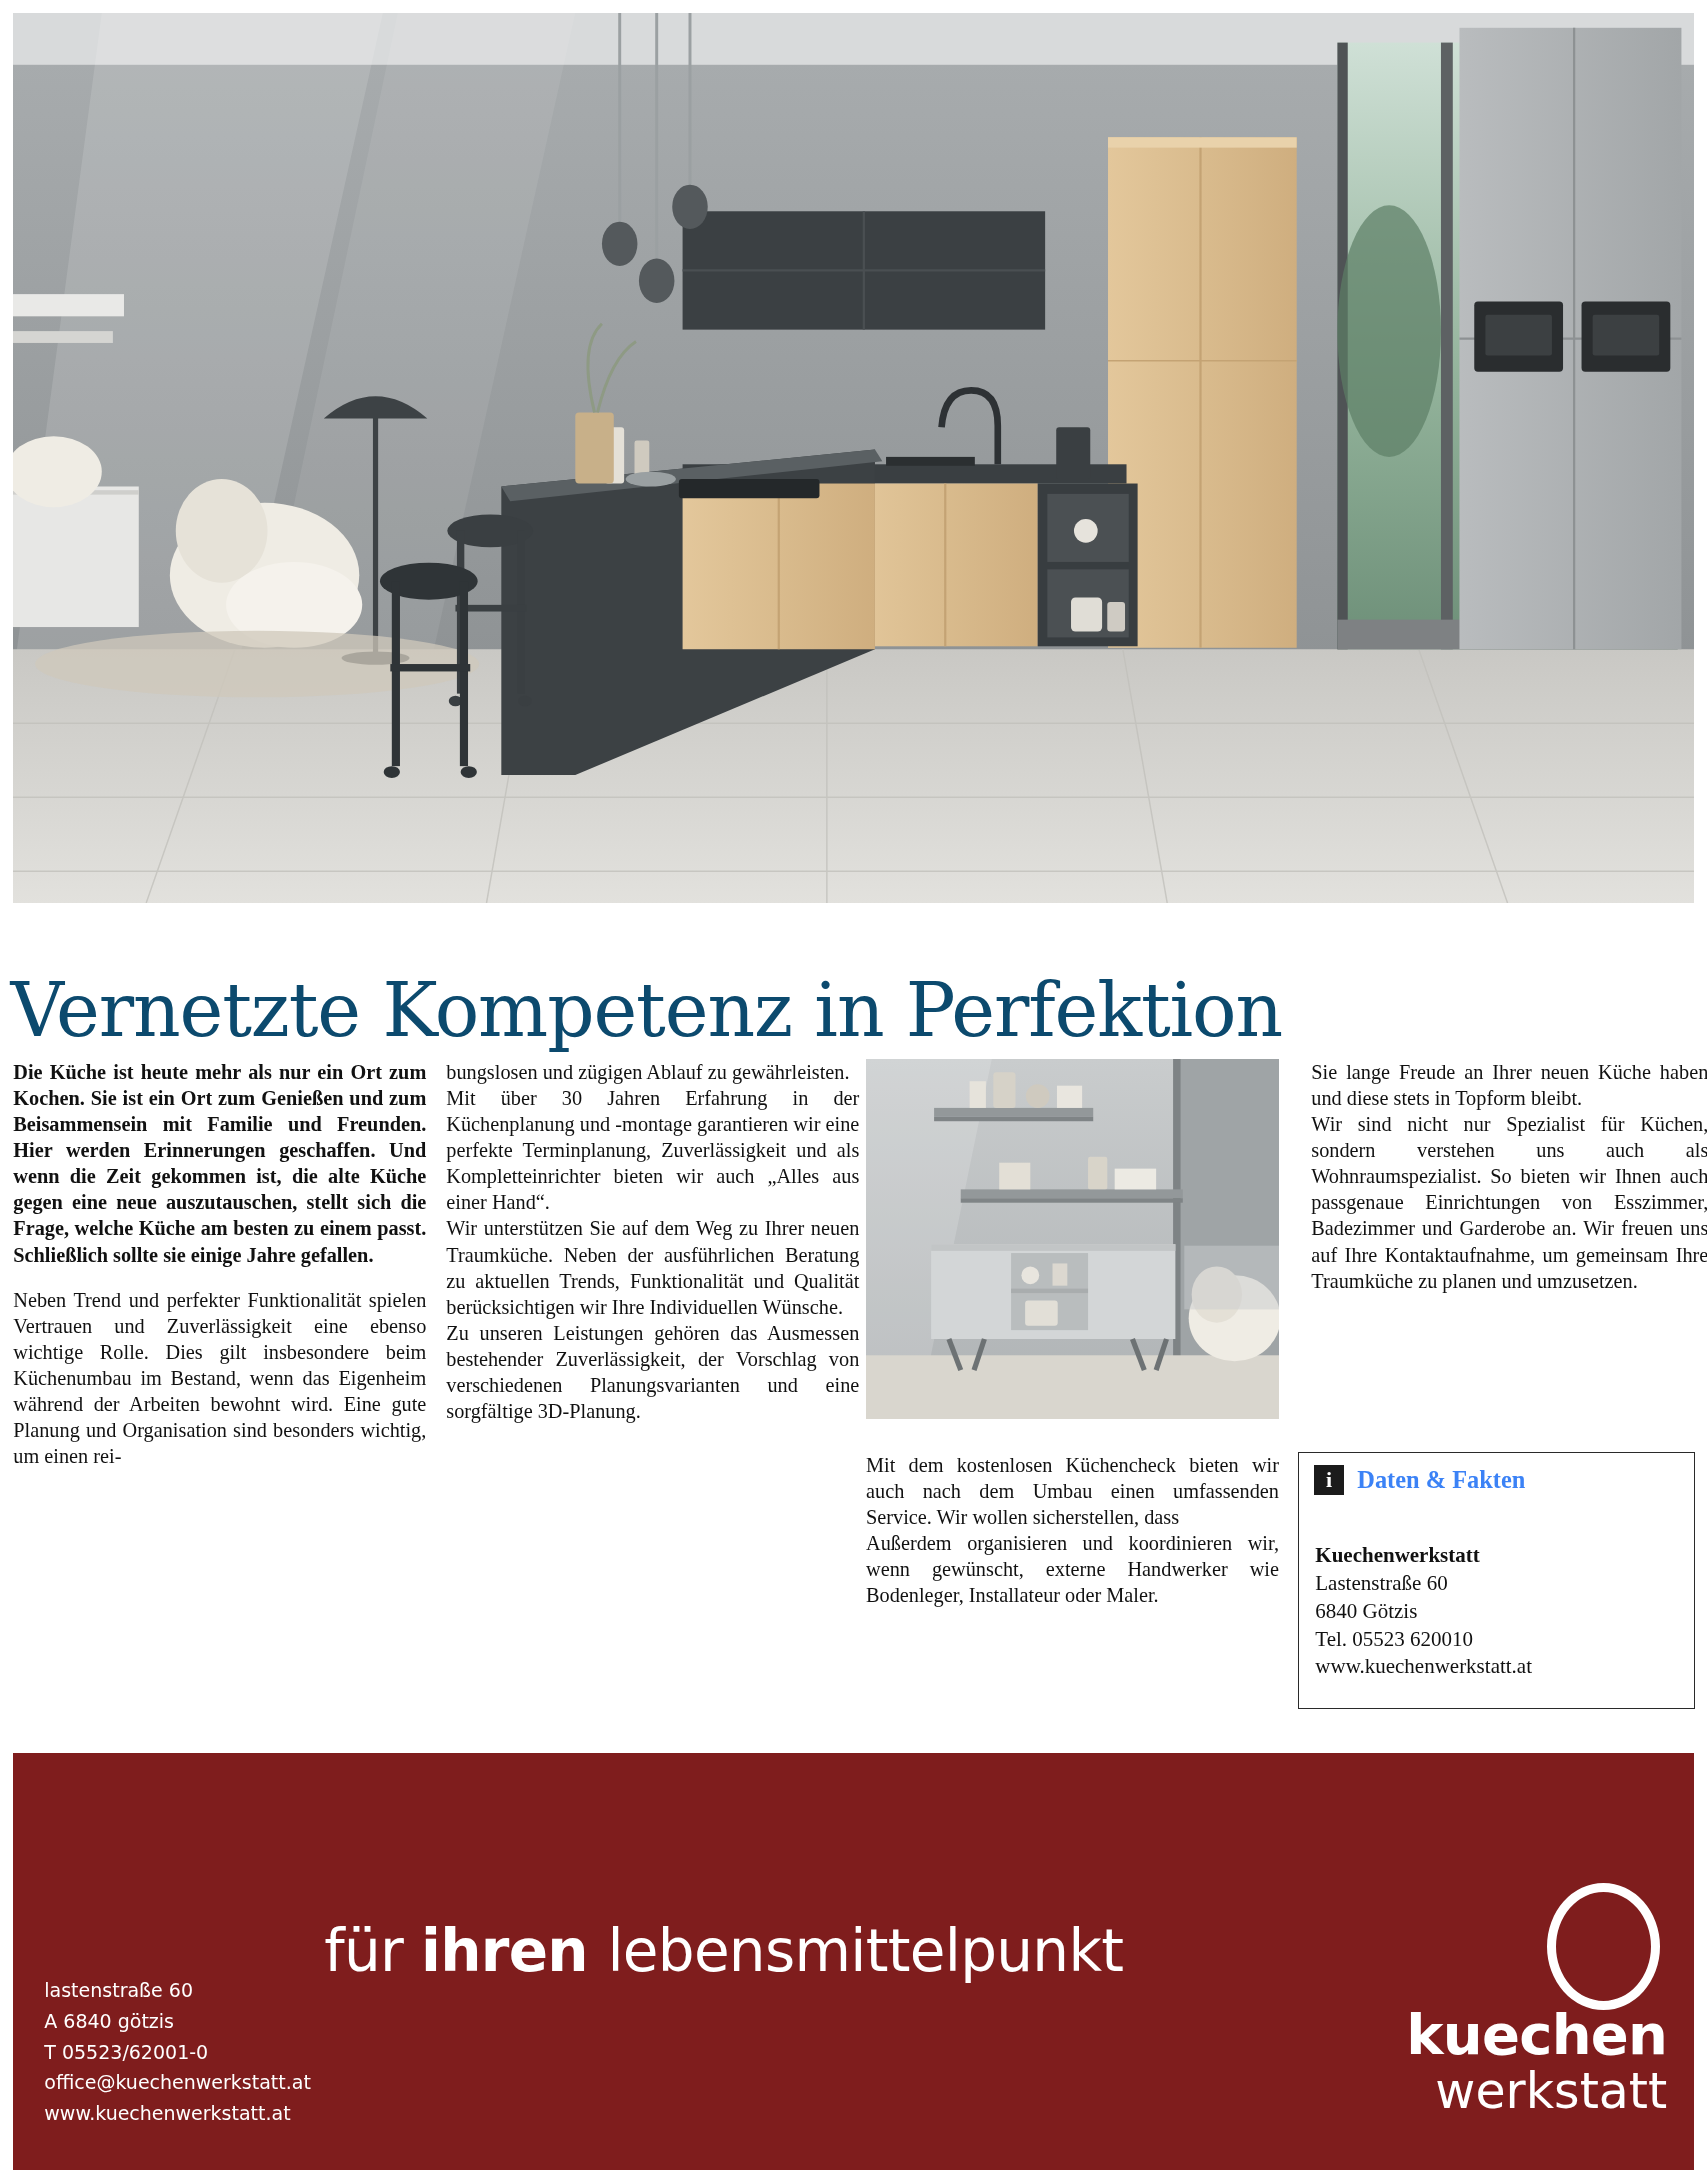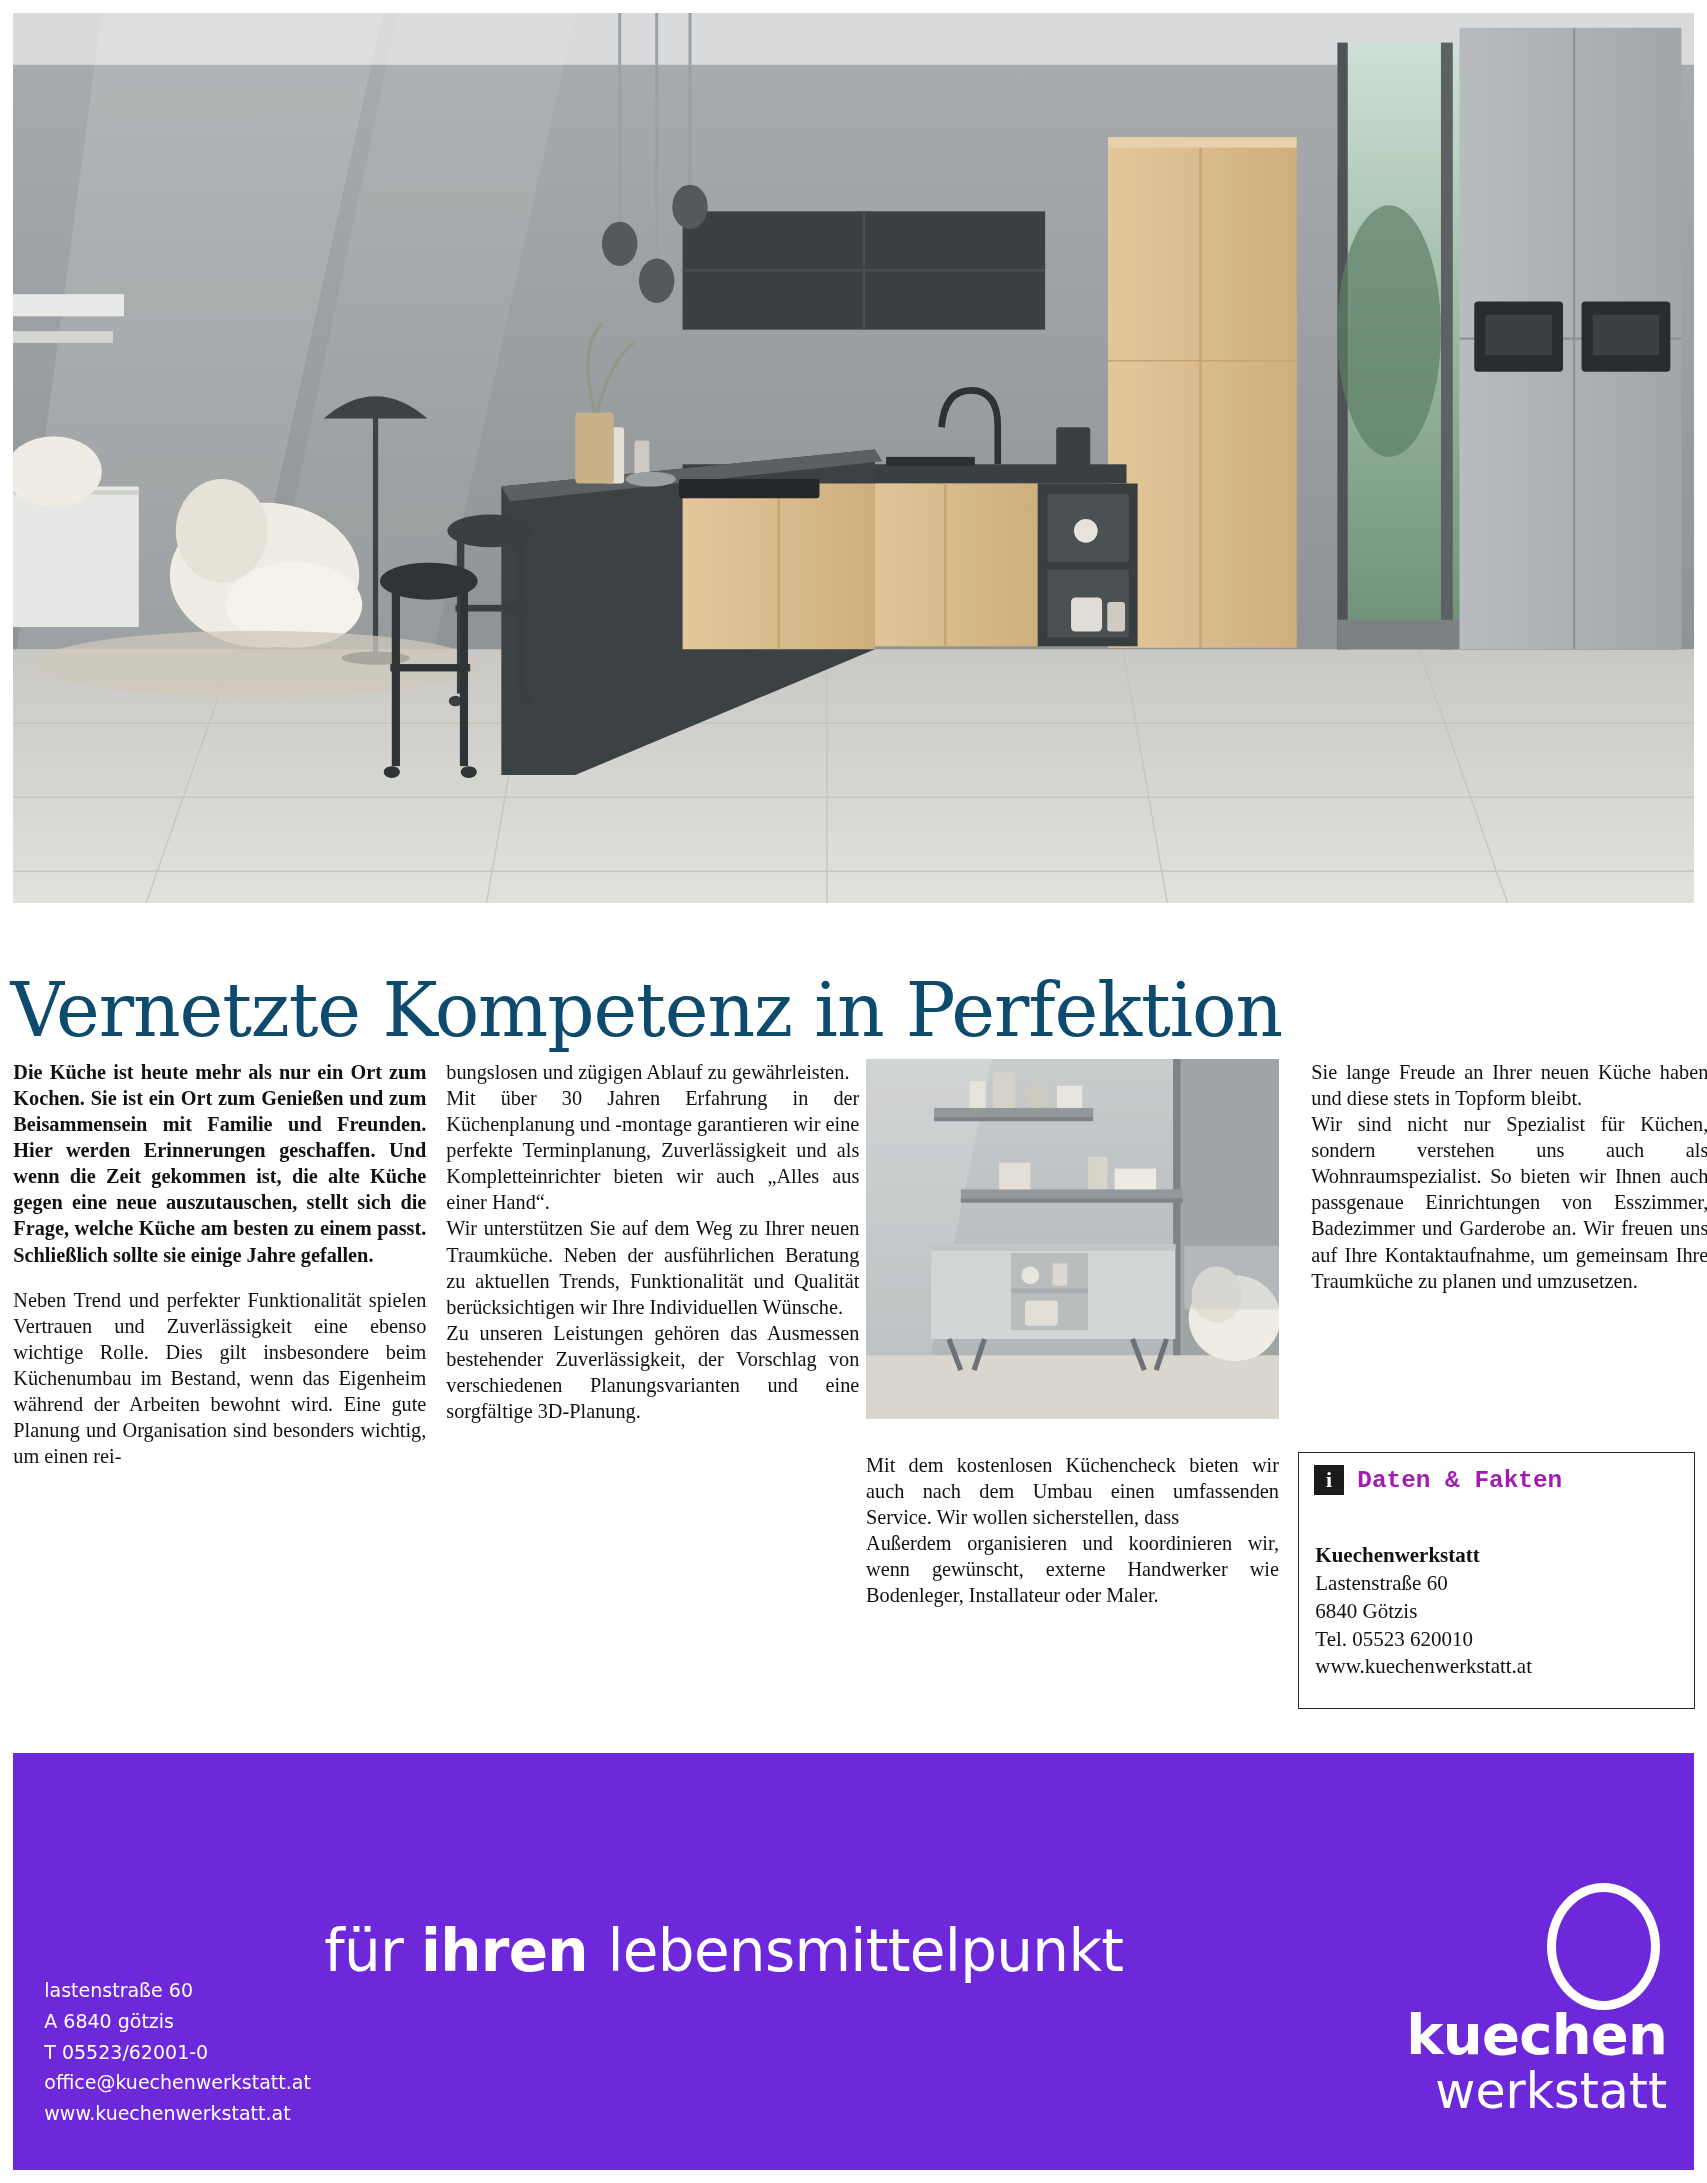--- a/index.html
+++ b/index.html
@@ -124,40 +124,40 @@
     width: 30px; height: 30px;
     background: #1b1b1b;
     color: #ffffff;
     font-family: "Liberation Serif", serif;
     font-weight: bold;
     font-size: 22px;
     line-height: 30px;
     text-align: center;
   }
   .facts-title {
-    font-family: Liberation Mono, monospace;
+    font-family: Liberation Serif, serif;
     font-weight: bold;
     font-size: 24.4px;
-    color: #a21caf;
+    color: #3b82f6;
   }
   .facts-body {
     padding: 3px 16.3px 10.4px 16.3px;
     font-size: 21px;
     line-height: 1.32;
   }
   .facts-body .company { font-weight: bold; margin-top: 37px; }
 
   
   .banner {
     position: absolute;
     left: 13.3px;
     top: 1753px;
     width: 1681px;
     height: 417px;
-    background: #6d28d9;
+    background: #7f1d1d;
     overflow: hidden;
   }
   .banner-claim {
     position: absolute;
     left: 311px;
     top: 164px;
     font-family: "DejaVu Sans", sans-serif;
     font-size: 58px;
     letter-spacing: -0.7px;
     color: #ffffff;

